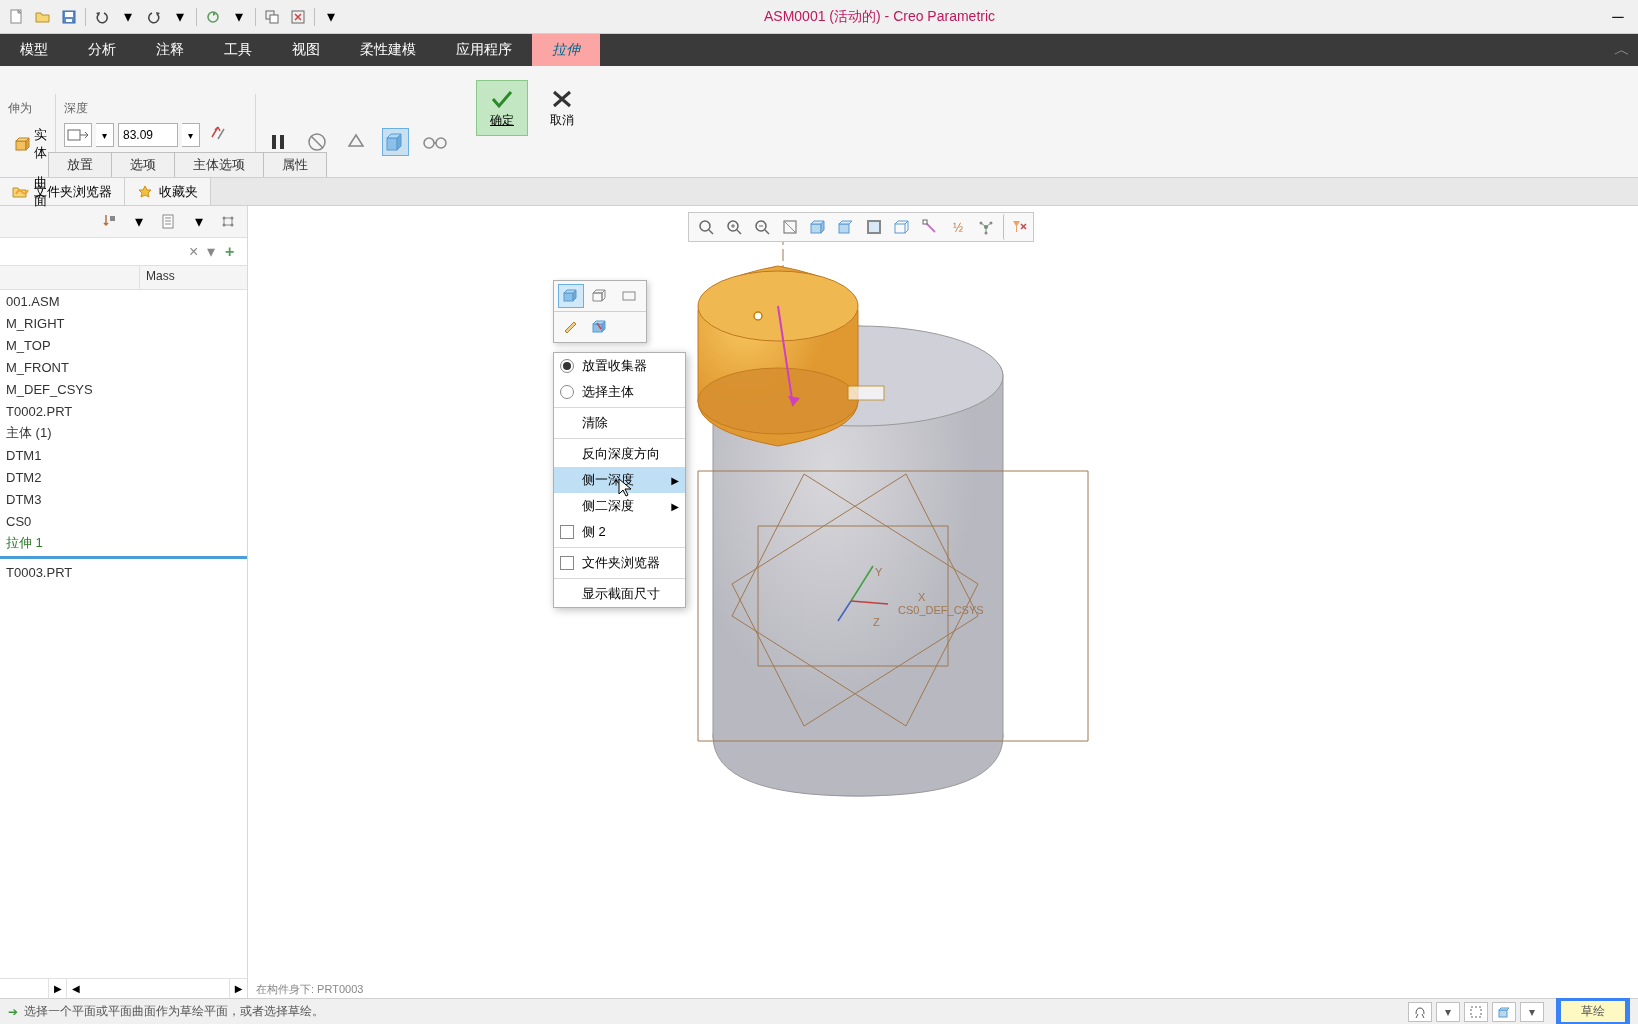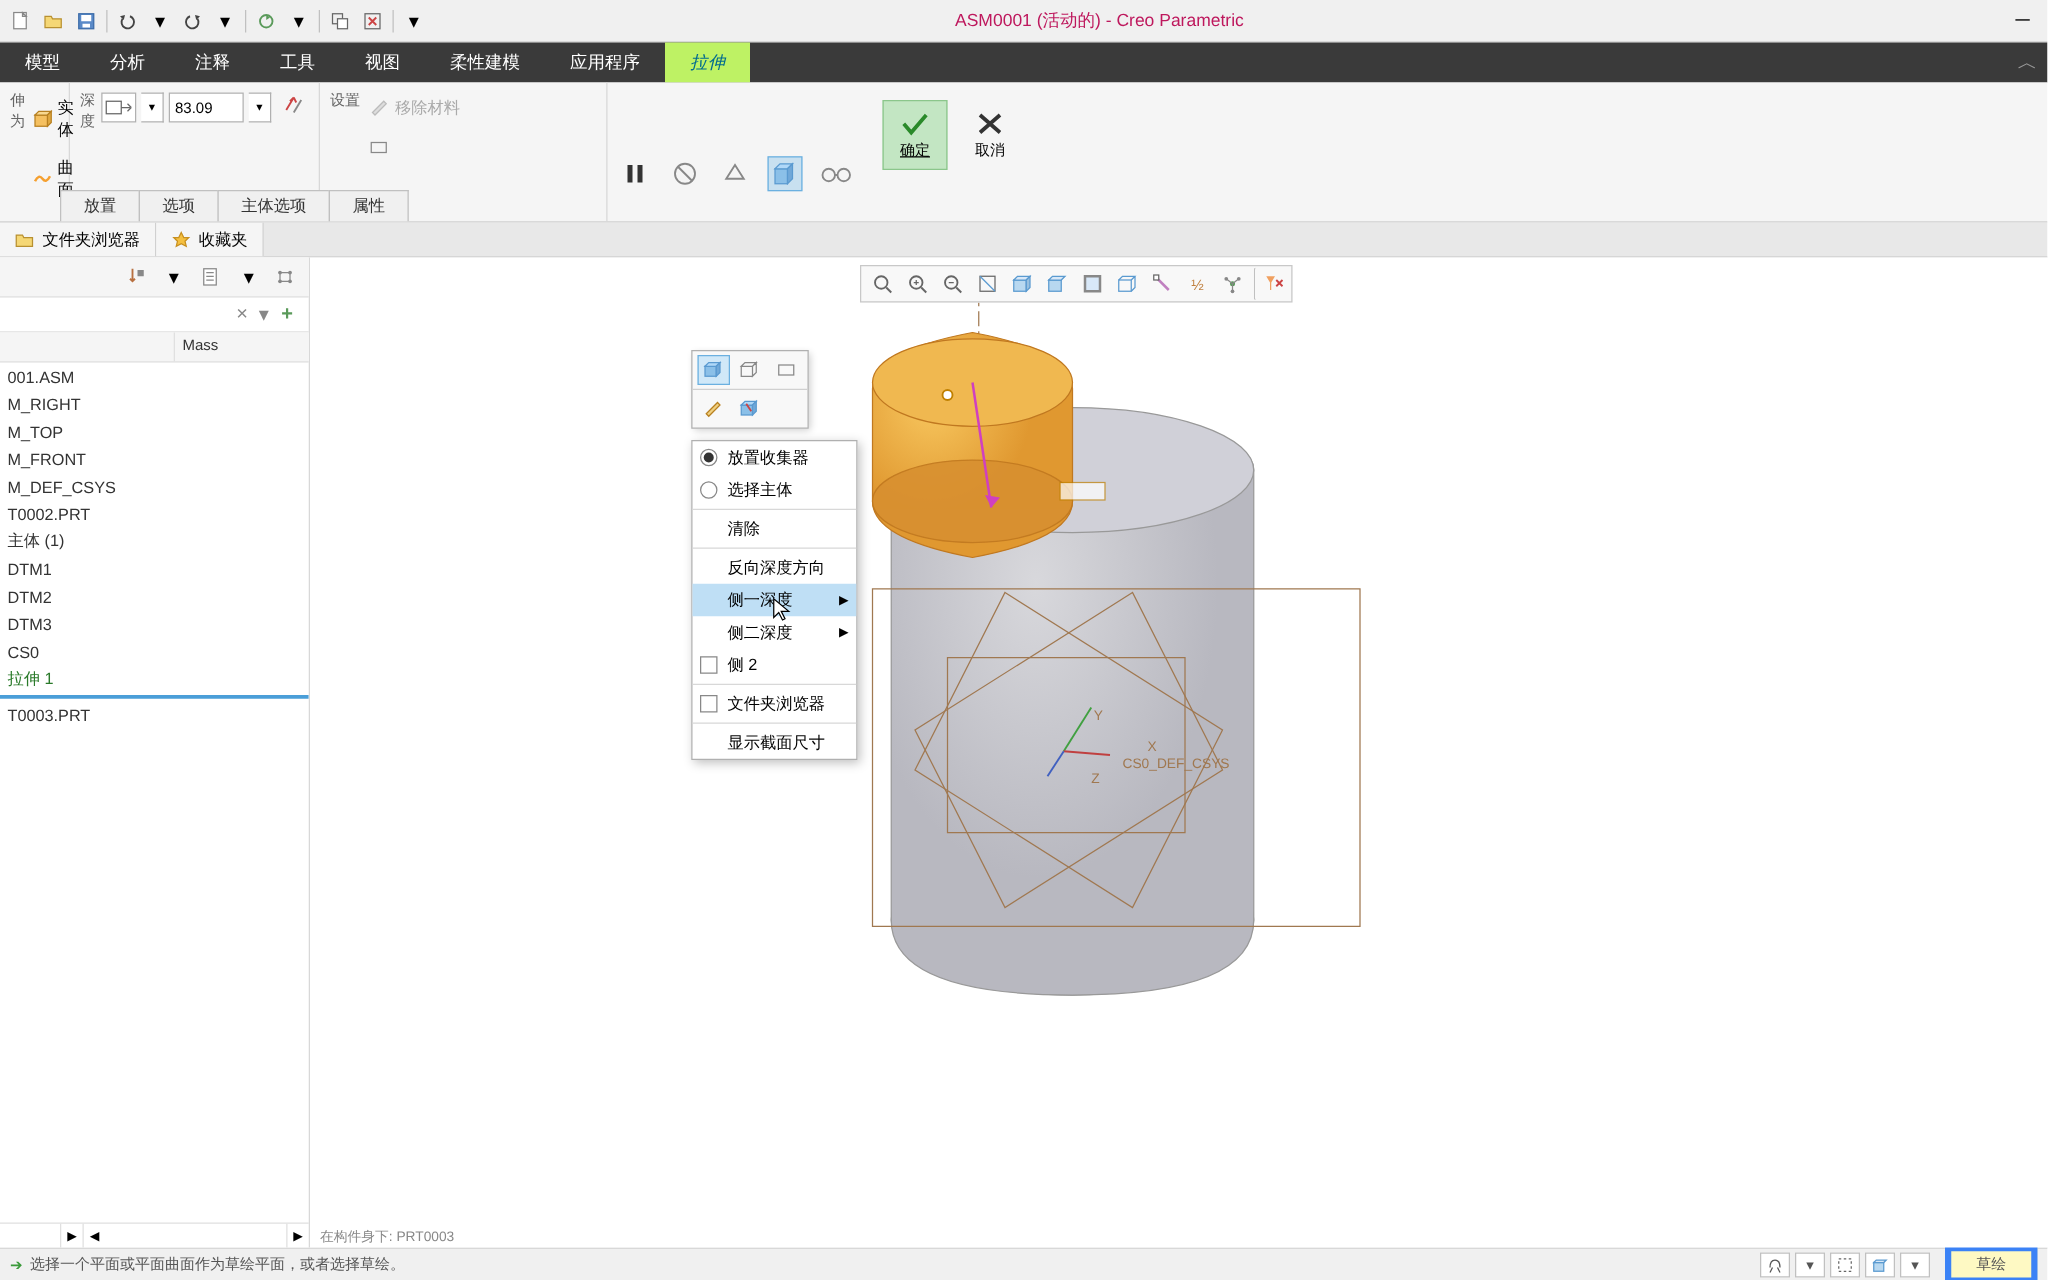--- a/index.html
+++ b/index.html
@@ -7,25 +7,25 @@
 
 .titlebar { height: 34px; background: #f0f0f0; display: flex; align-items: center; padding: 0 4px; border-bottom: 1px solid #d0d0d0; }
 .titlebar .tb-icon { width: 22px; height: 22px; margin: 0 2px; display: inline-flex; align-items: center; justify-content: center; cursor: pointer; }
 .titlebar .sep { width: 1px; height: 18px; background: #c0c0c0; margin: 0 3px; }
 .titlebar .title { flex: 0 0 auto; margin-left: 420px; font-size: 14px; color: #be185d; }
 .win-controls { position: absolute; right: 0; top: 0; height: 34px; display: flex; }
 .win-btn { width: 40px; display: flex; align-items: center; justify-content: center; cursor: pointer; }
 
 .menubar { height: 32px; background: #3a3a3a; display: flex; align-items: stretch; }
 .menubar .menu-item { padding: 0 20px; display: flex; align-items: center; color: #fff; font-size: 14px; cursor: pointer; }
-.menubar .menu-item.active { background: #bef264; color: #006b8f; font-style: italic; }
+.menubar .menu-item.active { background: #fca5a5; color: #006b8f; font-style: italic; }
 .menubar .chevron { margin-left: auto; color: #999; padding: 0 8px; display: flex; align-items: center; }
 
 .ribbon { height: 112px; background: #f5f5f5; border-bottom: 1px solid #d0d0d0; display: flex; position: relative; }
-.ribbon-group { border-right: 1px solid #d8d8d8; padding: 4px 8px 0 8px; display: flex; flex-direction: row; }
+.ribbon-group { border-right: 1px solid #d8d8d8; padding: 4px 8px 0 8px; display: flex; flex-direction: column; margin-top: 28px; }
 .ribbon-group .group-label { font-size: 12px; color: #666; padding: 2px 0; }
 .ribbon-group .group-body { flex: 1; display: flex; align-items: flex-start; gap: 4px; padding-top: 4px; }
 .ribbon-btn { display: flex; align-items: center; gap: 4px; padding: 3px 6px; font-size: 13px; cursor: pointer; border-radius: 2px; }
 .ribbon-btn .ico { width: 18px; height: 18px; display: inline-flex; align-items: center; justify-content: center; }
 .depth-input { width: 60px; height: 24px; border: 1px solid #b0b0b0; font-size: 12px; padding: 0 4px; background: #fff; }
 .depth-drop { width: 18px; height: 24px; border: 1px solid #b0b0b0; border-left: none; background: #fff; font-size: 10px; display: inline-flex; align-items: center; justify-content: center; }
 .depth-flip { width: 22px; height: 22px; margin-left: 4px; }
 
 .ribbon-middle-icons { display: flex; gap: 12px; align-items: center; padding-top: 30px; }
 .ribbon-middle-icons .mi { width: 28px; height: 28px; display: inline-flex; align-items: center; justify-content: center; cursor: pointer; }
@@ -208,40 +208,20 @@
         </span>
       <span class="depth-drop">▾</span>
       <input class="depth-input" value="83.09" style="">
       <span class="depth-drop">▾</span>
       <span class="ico depth-flip">
           <svg width="20" height="20">
             <path d="M4 14 L10 4 M10 4 L7 7 M10 4 L12 8" stroke="#c44" stroke-width="1.5" fill="none"></path>
             <path d="M10 16 L16 6" stroke="#888" stroke-width="1.5"></path>
           </svg>
         </span>
-    </div>
-  </div>
-  <div class="ribbon-group" style="width:230px">
-    <div class="group-label">设置</div>
-    <div class="group-body" style="flex-direction:column;gap:8px">
-      <div class="ribbon-btn" style="color:#aaa">
-          <span class="ico">
-            <svg width="16" height="16">
-              <path d="M3 12 L12 3 L14 5 L5 14 Z" fill="#ddd" stroke="#bbb"></path>
-            </svg>
-          </span>
-          <span>移除材料</span>
-        </div>
-      <div class="ribbon-btn">
-          <span class="ico">
-            <svg width="16" height="16">
-              <rect x="2" y="4" width="12" height="8" fill="none" stroke="#888"></rect>
-            </svg>
-          </span>
-        </div>
     </div>
   </div>
   <div class="ribbon-group" style="width:200px;border-right:none">
     <div class="ribbon-middle-icons">
       <span class="mi">
           <svg width="22" height="22">
             <rect x="5" y="4" width="4" height="14" fill="#333"></rect>
             <rect x="13" y="4" width="4" height="14" fill="#333"></rect>
           </svg>
         </span>

